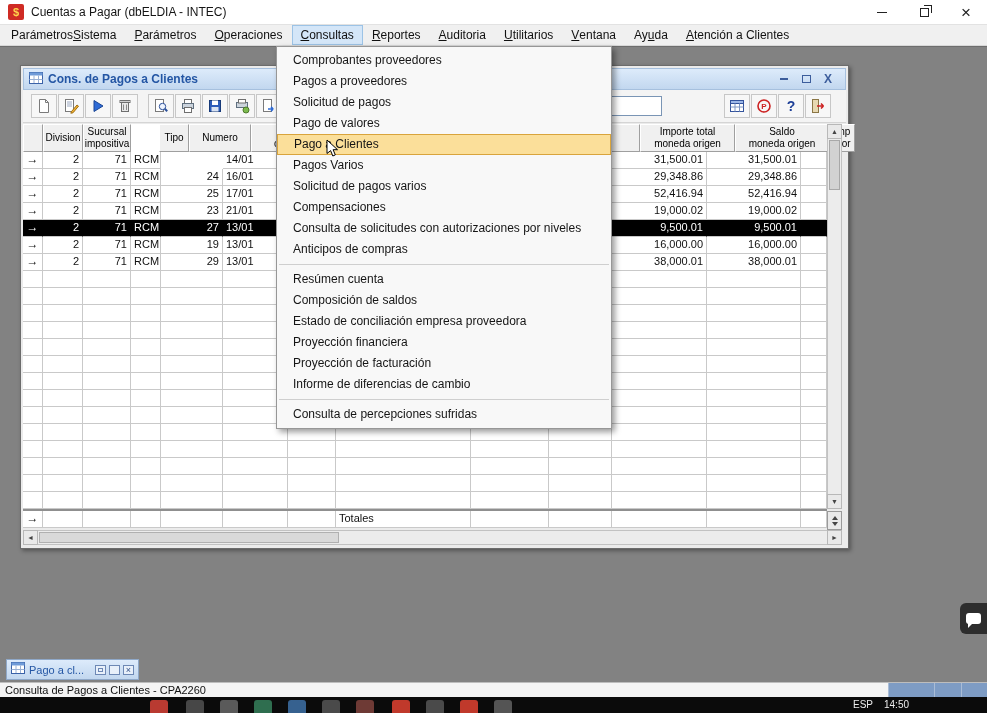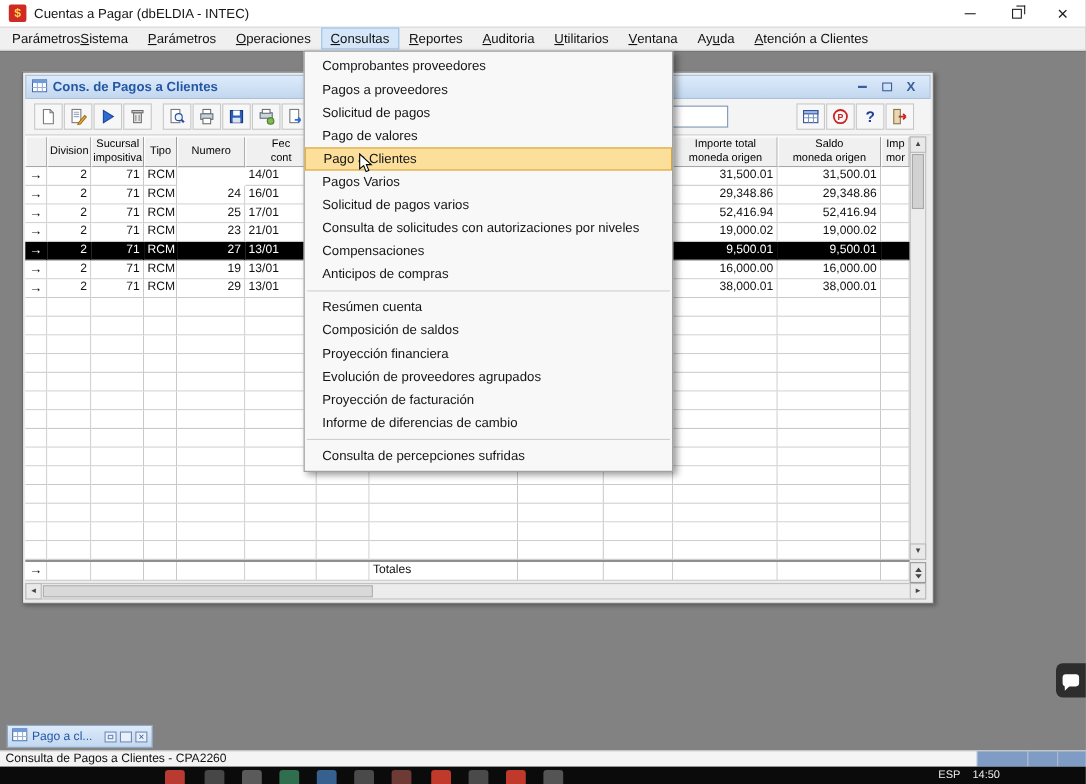--- a/index.html
+++ b/index.html
@@ -285,21 +285,21 @@
             </div>
           </div>
       </div>
 
       <div class="grid-zone">
         <div class="g-main">
           <div class="g-hrow">
               <div class="g-hcell g-selw"></div>
               <div class="g-hcell" style="width: 40px;">Division</div>
               <div class="g-hcell" style="width: 48px;">Sucursal<br>impositiva</div>
-              <div class="g-hcell" style="width: 30px;">Tipo</div>
+              <div class="g-hcell" style="width: 30px; margin-left: 28px;">Tipo</div>
               <div class="g-hcell" style="width: 62px;">Numero</div>
               <div class="g-hcell" style="width: 65px;">Fec<br>cont</div>
               <div class="g-hcell" style="width: 48px;"></div>
               <div class="g-hcell" style="width: 135px;"></div>
               <div class="g-hcell" style="width: 78px;"></div>
               <div class="g-hcell" style="width: 63px;"></div>
               <div class="g-hcell" style="width: 95px;">Importe total<br>moneda origen</div>
               <div class="g-hcell" style="width: 94px;">Saldo<br>moneda origen</div>
               <div class="g-hcell" style="width: 26px;">Imp<br>mor</div>
             </div>
@@ -677,28 +677,28 @@
   </div>
 
   <div class="dropdown">
       <div class="dd-item">Comprobantes proveedores</div>
       <div class="dd-item">Pagos a proveedores</div>
       <div class="dd-item">Solicitud de pagos</div>
       <div class="dd-item">Pago de valores</div>
       <div class="dd-item dd-hot">Pago a Clientes</div>
       <div class="dd-item">Pagos Varios</div>
       <div class="dd-item">Solicitud de pagos varios</div>
+      <div class="dd-item">Compensaciones</div>
       <div class="dd-item">Consulta de solicitudes con autorizaciones por niveles</div>
-      <div class="dd-item">Compensaciones</div>
       <div class="dd-item">Anticipos de compras</div>
       <div class="dd-sep"></div>
       <div class="dd-item">Resúmen cuenta</div>
       <div class="dd-item">Composición de saldos</div>
+      <div class="dd-item">Estado de conciliación empresa proveedora</div>
       <div class="dd-item">Proyección financiera</div>
-      <div class="dd-item">Evolución de proveedores agrupados</div>
       <div class="dd-item">Proyección de facturación</div>
       <div class="dd-item">Informe de diferencias de cambio</div>
       <div class="dd-sep"></div>
       <div class="dd-item">Consulta de percepciones sufridas</div>
     </div>
 
   <div class="cursor">
     <svg width="13" height="19" viewBox="0 0 13 19">
         <path d="M1 1 L1 14.5 L4.6 11.6 L6.8 17 L9.3 15.9 L7.1 10.7 L11.5 10.7 Z" fill="#fff" stroke="#000" stroke-width="1"></path>
       </svg>

